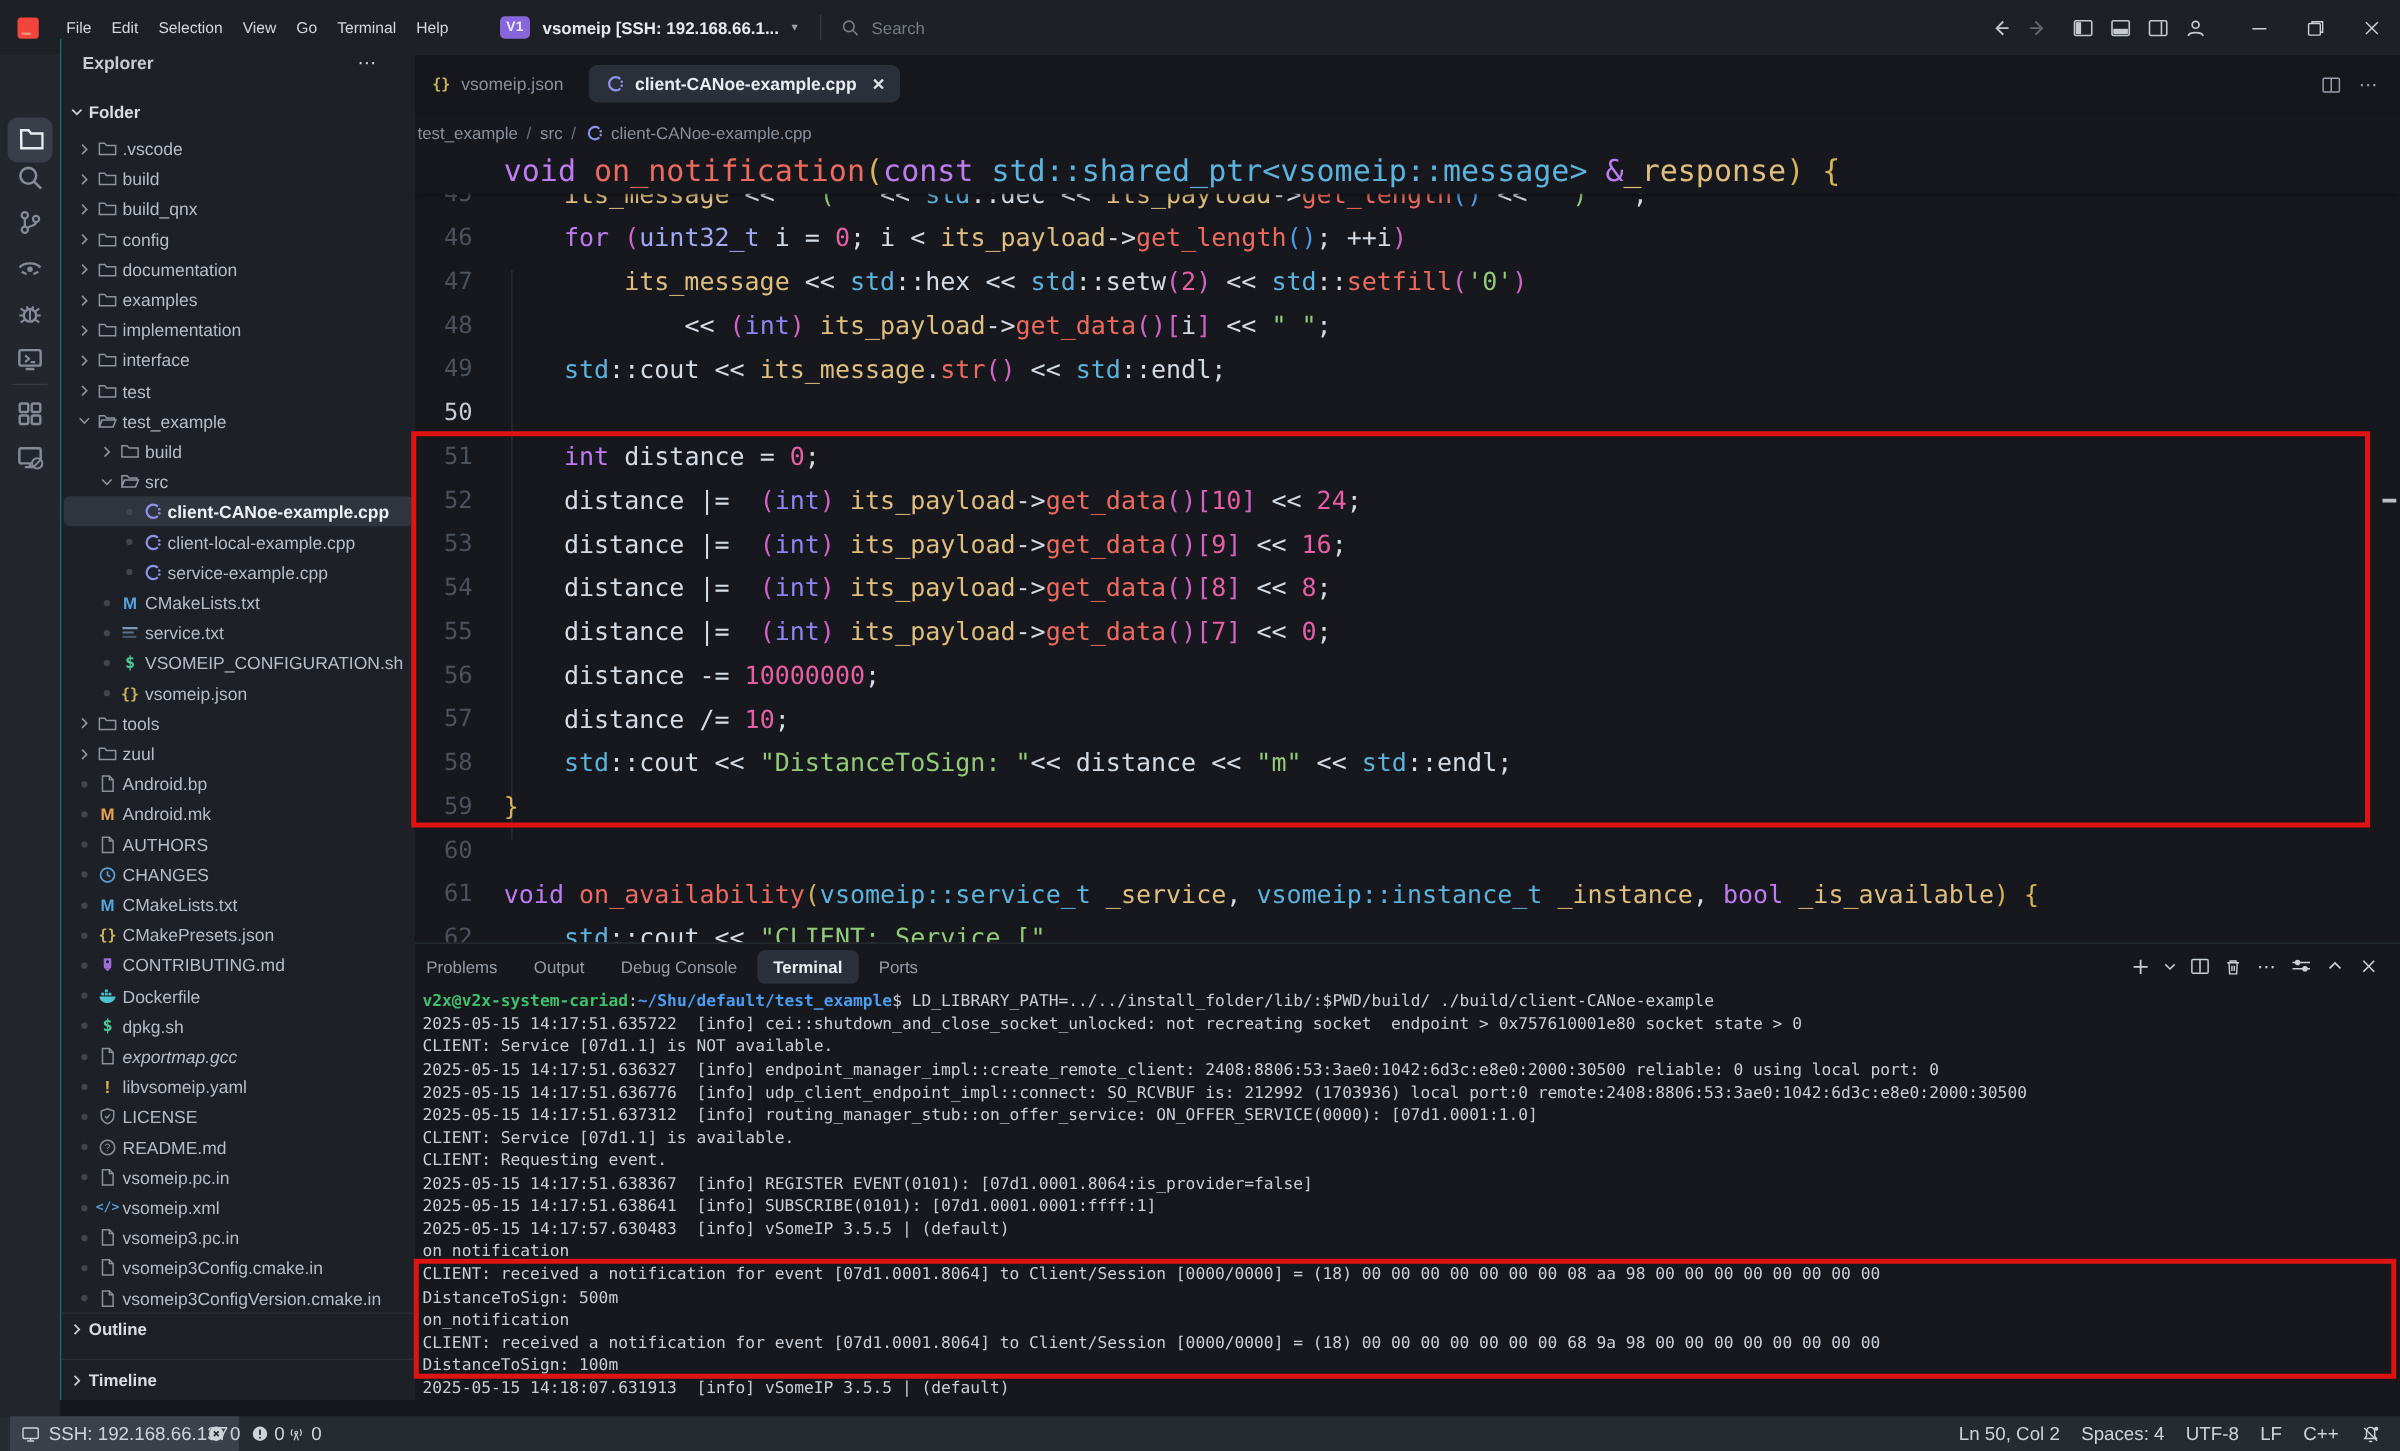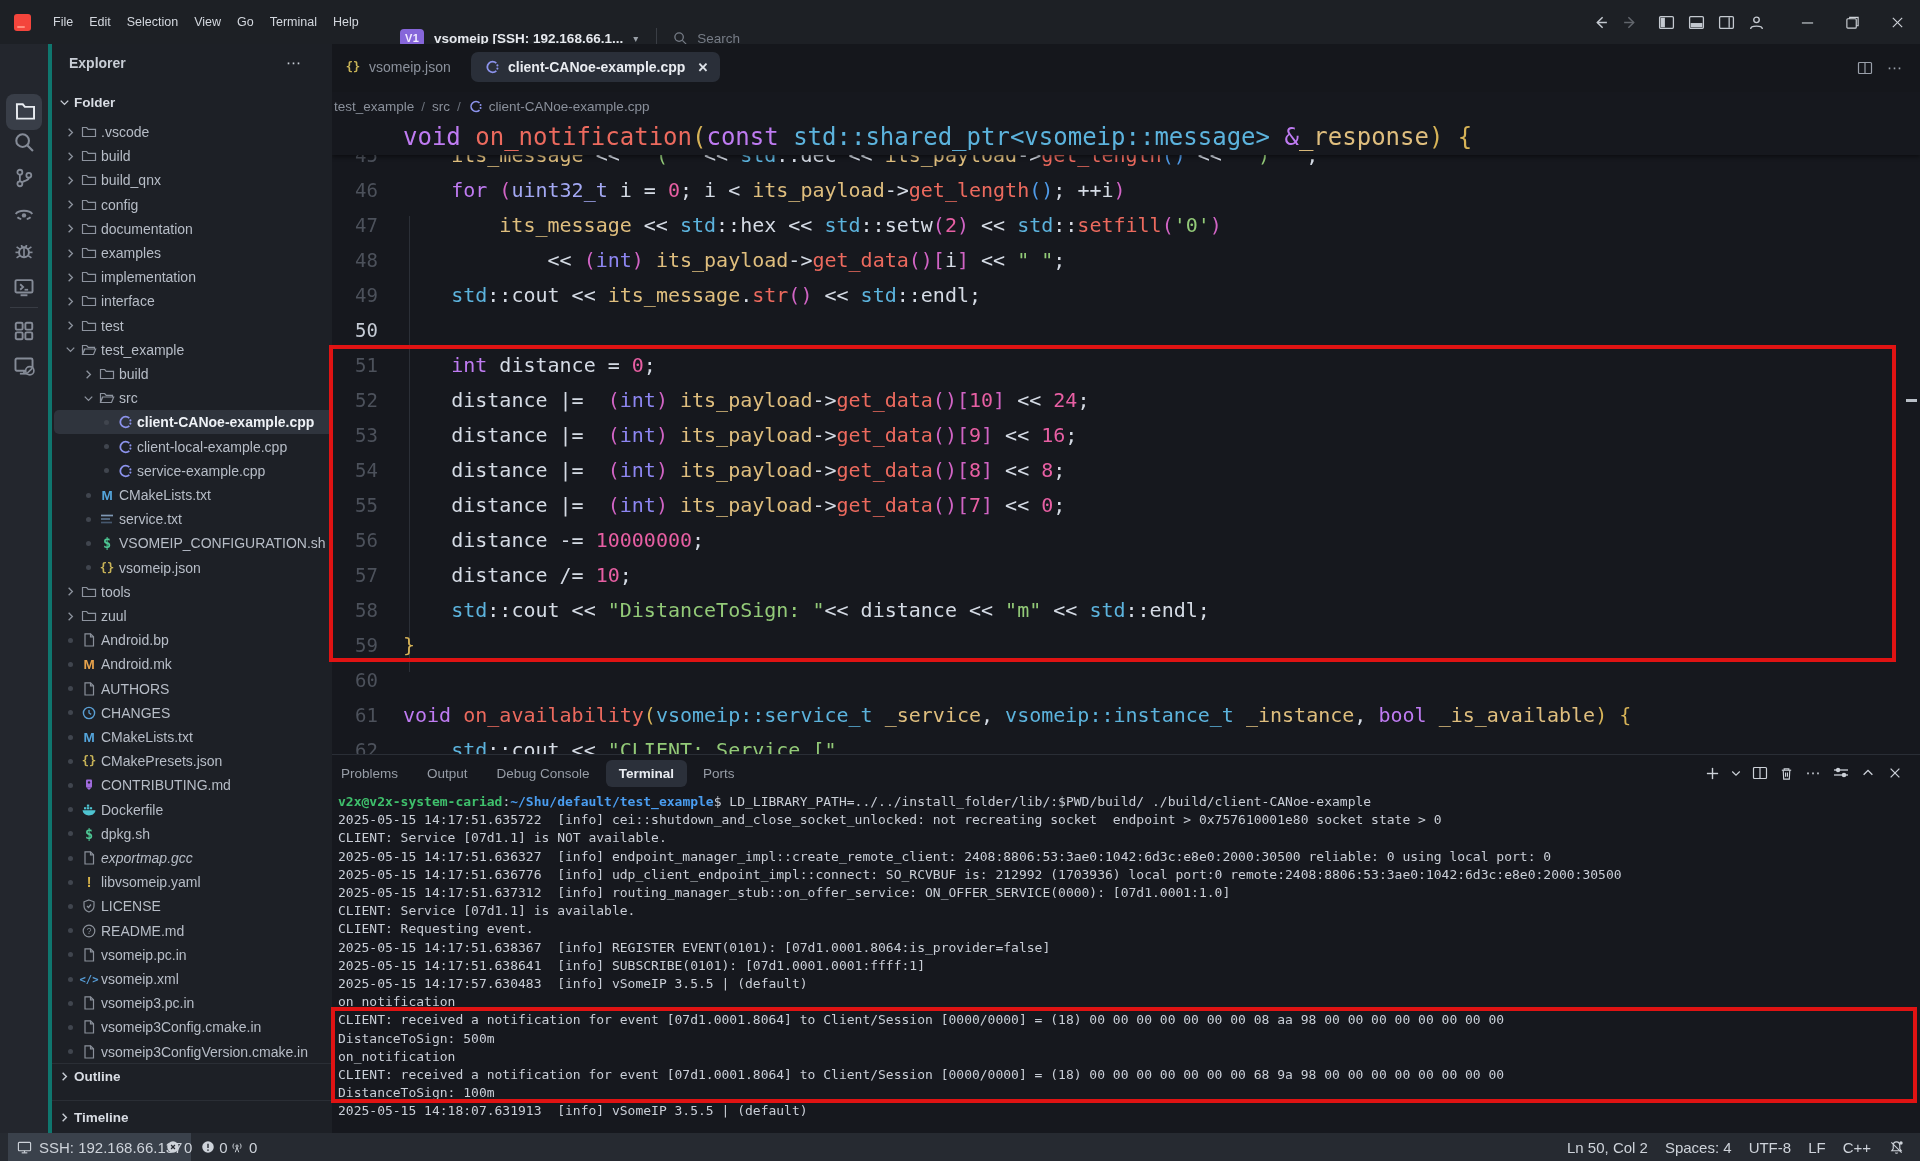--- a/index.html
+++ b/index.html
@@ -6,40 +6,40 @@
   html,body { width:1920px; height:1161px; overflow:hidden; background:#16181e; }
   body { font-family:"Liberation Sans", sans-serif; -webkit-font-smoothing:antialiased; }
   #app { position:absolute; left:0; top:0; width:1920px; height:1161px; }
   .abs { position:absolute; }
 
   
   #titlebar { left:0; top:0; width:1920px; height:44px; background:#1d2025; display:flex; align-items:center; }
   .menu-item { color:#d3d7de; font-size:12.5px; padding:0 8px; height:44px; display:flex; align-items:center; }
   #app-icon { width:17px; height:17px; border-radius:3px; background:#f4453c; margin:0 14px 0 14px; position:relative; }
   #app-icon::after { content:""; position:absolute; left:3px; bottom:3px; width:8px; height:2px; background:#ff8d7e; border-radius:1px; }
-  #cmd-center { position:absolute; left:400px; top:16px; height:44px; display:flex; align-items:center; }
+  #cmd-center { position:absolute; left:400px; top:0; height:44px; display:flex; align-items:center; }
   #remote-badge { background:#8666da; color:#f1eaff; font-size:11px; font-weight:bold; border-radius:4px; padding:3px 5px; letter-spacing:.3px; }
   #window-title { color:#e6e9ee; font-size:13.5px; font-weight:bold; margin-left:10px; }
   .tb-chev { color:#9aa0a8; font-size:10px; margin-left:10px; }
   .tb-sep { width:1px; height:20px; background:#3a3e45; margin:0 16px 0 18px; }
   #search-box { display:flex; align-items:center; color:#767c86; font-size:13.5px; }
   #search-box svg { margin-right:9px; }
   #titlebar-right { position:absolute; right:0; top:0; height:44px; display:flex; align-items:center; }
   .tb-icon { width:30px; height:44px; display:flex; align-items:center; justify-content:center; color:#c4c9d0; }
   .winctl { width:45px; height:44px; display:flex; align-items:center; justify-content:center; color:#cfd3d9; }
 
   
   #activitybar { left:0; top:44px; width:48px; height:1089px; background:#23262d; }
   .act-icon { position:absolute; left:0; width:48px; height:36px; display:flex; align-items:center; justify-content:center; color:#858b97; }
   .act-icon.active { color:#e8ebf0; }
   .act-box { position:absolute; left:6px; width:36px; height:36px; border-radius:8px; background:#393e48; }
   .act-sep { position:absolute; left:10px; width:28px; height:1px; background:#383c44; }
 
   
-  #sidebar { left:48px; top:44px; width:284px; height:1089px; background:#1d2026; border-left:4px solid #0f766e; }
+  #sidebar { left:48px; top:31px; width:284px; height:1089px; background:#1d2026; border-left:1px solid #0f766e; }
   #sb-header { position:absolute; left:0; top:0; width:100%; height:38px; display:flex; align-items:center; }
   #sb-title { color:#c8cdd5; font-size:14px; margin-left:17px; font-weight:bold;}
   #sb-ellipsis { position:absolute; right:30px; color:#c8cdd5; font-size:15px; letter-spacing:1px; }
   #section-row { position:absolute; left:0; top:46px; width:100%; height:24px; display:flex; align-items:center; color:#d8dce3; font-weight:bold; font-size:13.5px; }
   #tree { position:absolute; left:0; top:76px; width:100%; }
   .trow { position:absolute; left:2px; width:280px; height:24px; display:flex; align-items:center; color:#b7bdc7; font-size:14px; white-space:nowrap; }
   .trow.sel { background:#2f343d; border-radius:5px; color:#eef1f6; font-weight:bold; }
   .t-chev { width:16px; display:flex; justify-content:center; color:#8d939e; flex:none; }
   .t-dot { width:16px; display:flex; justify-content:center; align-items:center; flex:none; }
   .t-dot i { width:5px; height:5px; border-radius:50%; background:#40454e; }

